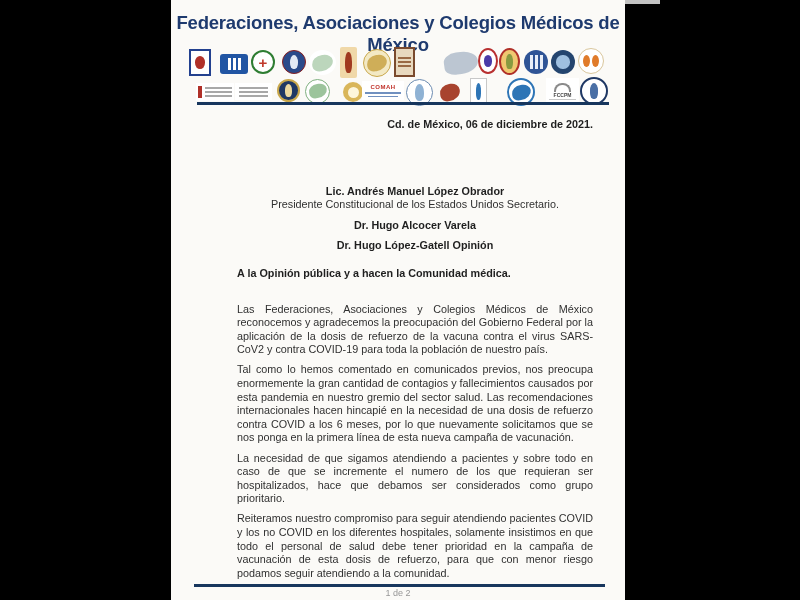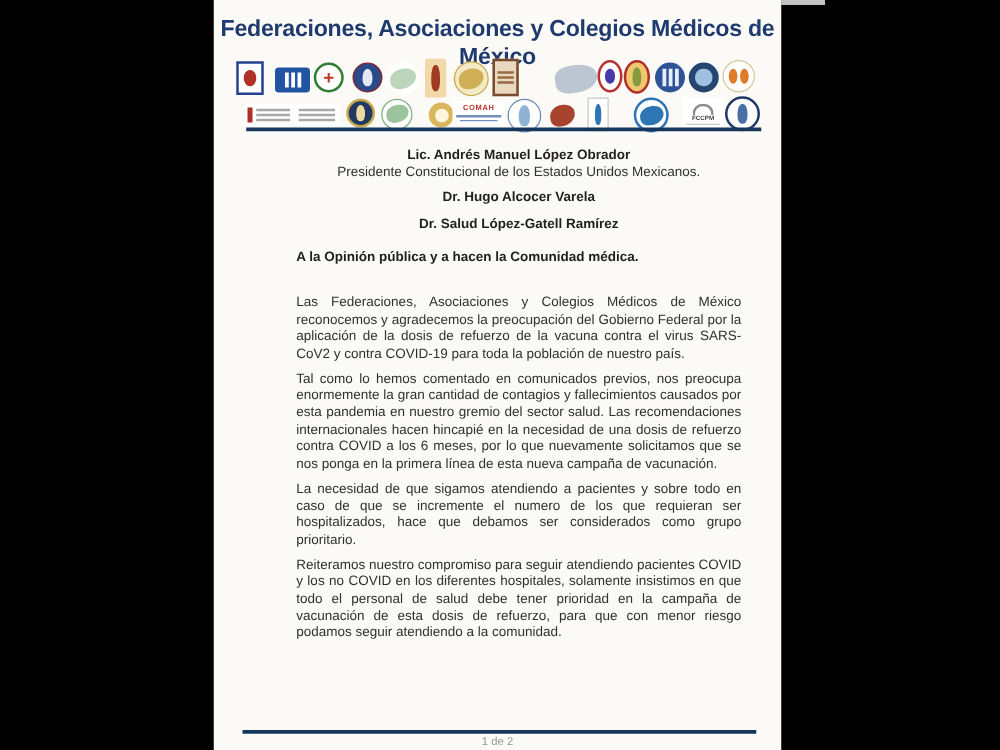--- a/index.html
+++ b/index.html
@@ -132,30 +132,31 @@
             <i style="width:80%;height:1.5px;background:#c8c8c8"></i>
           </span>
         </div>
         <div class="logo" style="left: 409px; top: 77px; width: 28px; height: 28px; background: rgb(255, 255, 255); border: 2px solid rgb(31, 56, 100); border-radius: 50%;">
           <i style="width:36%;height:66%;background:#4a6fa5;border-radius:50% 50% 42% 42%"></i>
         </div>
       </div>
     <div class="rule head"></div>
 
     <div class="content">
+      <div class="date">Cd. de México, 06 de diciembre de 2021.</div>
 
       <div class="recipient">
         <div class="name">Lic. Andrés Manuel López Obrador</div>
-        <div class="role">Presidente Constitucional de los Estados Unidos Mexicanos.</div>
+        <div class="role">Presidente Constitucional de los Estados Unidos Secretario.</div>
       </div>
       <div class="recipient">
         <div class="name">Dr. Hugo Alcocer Varela</div>
       </div>
       <div class="recipient">
-        <div class="name">Dr. Salud López-Gatell Ramírez</div>
+        <div class="name">Dr. Hugo López-Gatell Opinión</div>
       </div>
 
       <div class="salutation">A la Opinión pública y a hacen la Comunidad médica.</div>
 
       <p class="para">Las Federaciones, Asociaciones y Colegios Médicos de México reconocemos y agradecemos la preocupación del Gobierno Federal por la aplicación de la dosis de refuerzo de la vacuna contra el virus SARS-CoV2 y contra COVID-19 para toda la población de nuestro país.</p>
       <p class="para">Tal como lo hemos comentado en comunicados previos, nos preocupa enormemente la gran cantidad de contagios y fallecimientos causados por esta pandemia en nuestro gremio del sector salud. Las recomendaciones internacionales hacen hincapié en la necesidad de una dosis de refuerzo contra COVID a los 6 meses, por lo que nuevamente solicitamos que se nos ponga en la primera línea de esta nueva campaña de vacunación.</p>
       <p class="para">La necesidad de que sigamos atendiendo a pacientes y sobre todo en caso de que se incremente el numero de los que requieran ser hospitalizados, hace que debamos ser considerados como grupo prioritario.</p>
       <p class="para">Reiteramos nuestro compromiso para seguir atendiendo pacientes COVID y los no COVID en los diferentes hospitales, solamente insistimos en que todo el personal de salud debe tener prioridad en la campaña de vacunación de esta dosis de refuerzo, para que con menor riesgo podamos seguir atendiendo a la comunidad.</p>
     </div>
 

